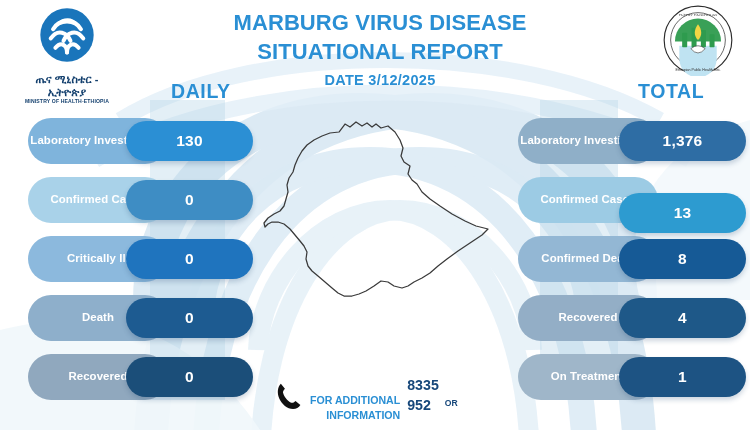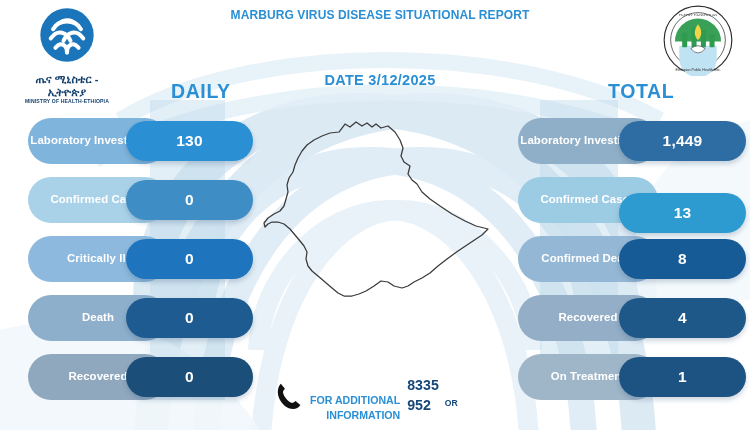--- a/index.html
+++ b/index.html
@@ -66,21 +66,21 @@
     position: absolute;
     right: 16px; top: 4px;
     width: 72px; height: 72px;
   }
 
   .title {
     position: absolute;
     left: 160px; top: 8px;
     width: 440px;
     text-align: center;
-    font-size: 12px;
+    font-size: 22px;
     font-weight: bold;
     color: #2a8fd4;
     letter-spacing: .1px;
     line-height: 1.33;
   }
 
   .date-line {
     position: absolute;
     left: 245px; top: 72px;
     width: 270px;
@@ -95,21 +95,21 @@
     position: absolute;
     top: 80px;
     font-size: 19.5px;
     font-weight: bold;
     color: #2a8fd4;
     letter-spacing: .6px;
     z-index: 6;
     margin-left: 16px;
   }
   .col-head.left  { left: 155px; }
-  .col-head.right { left: 592px; }
+  .col-head.right { left: 622px; }
 
   
   .col { position: absolute; top: 118px; z-index: 4; }
   .col.left  { left: 28px;  width: 225px; }
   .col.right { left: 518px; width: 228px; }
 
   .row {
     position: relative;
     height: 46px;
     margin-bottom: 13px;
@@ -326,21 +326,21 @@
     <div class="row">
       <div class="label-pill" style="background: rgb(144, 168, 190);">Recovered</div>
       <div class="value-pill" style="background: rgb(27, 78, 121);">0</div>
     </div>
   </div>
 
   <div class="col right">
 
     <div class="row">
       <div class="label-pill" style="background: rgb(143, 175, 200);">Laboratory Investigation</div>
-      <div class="value-pill" style="background: rgb(46, 109, 164);">1,449</div>
+      <div class="value-pill" style="background: rgb(46, 109, 164);">1,376</div>
     </div>
 
     <div class="row">
       <div class="label-pill" style="background: rgb(156, 203, 228);">Confirmed Cases</div>
       <div class="value-pill" style="background: rgb(45, 155, 208); margin-top: 13px;">13</div>
     </div>
 
     <div class="row">
       <div class="label-pill" style="background: rgb(147, 183, 212);">Confirmed Death</div>
       <div class="value-pill" style="background: rgb(22, 90, 150);">8</div>

